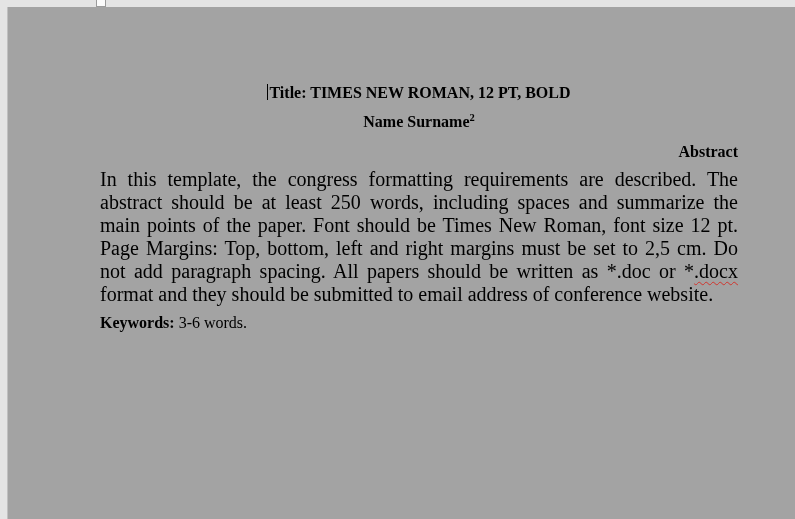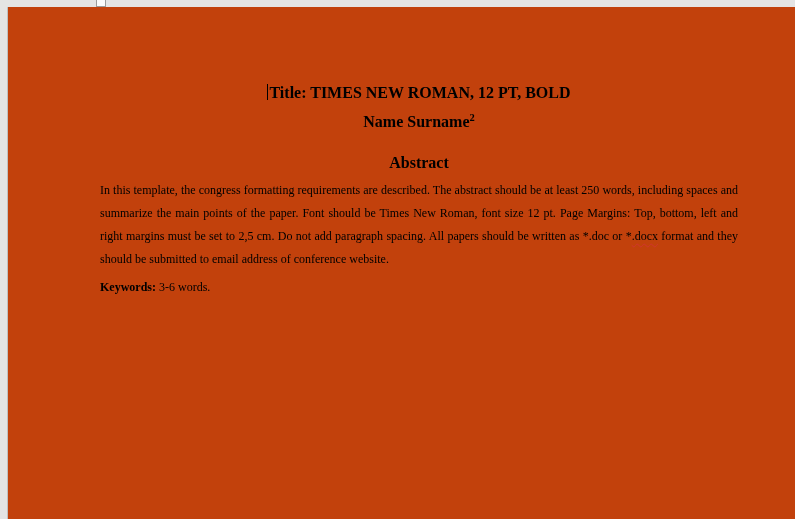--- a/index.html
+++ b/index.html
@@ -4,48 +4,48 @@
 <style>
   html,body{margin:0;padding:0;}
   body{
     width:795px;height:519px;position:relative;overflow:hidden;
     background:#e4e4e4;
     font-family:"Liberation Serif","DejaVu Serif",serif;
     color:#000;
   }
   .page{
     position:absolute;left:7px;top:7px;right:0;bottom:0;
-    background:#c2410c;
+    background:#a3a3a3;
     border-left:1px solid #c0c0c0;
   }
   .whitespace-marker{
     position:absolute;left:96px;top:0;width:8px;height:6px;
     background:#fbfbfb;border:1px solid #9b9b9b;border-top:none;z-index:2;
   }
   .content{padding:71px 57px 0 92px;}
   p{margin:0;}
   .cline{text-align:center;font-size:16px;line-height:29px;}
   .bold{font-weight:bold;}
   sup{font-size:10.5px;line-height:0;}
   .caret{
     display:inline-block;width:1px;height:16px;background:#000;
     vertical-align:-2px;margin-right:1px;
   }
   a.orcid{color:inherit;text-decoration:none;cursor:text;}
   a.orcid.underline{text-decoration:underline;}
-  .abstract-heading{font-size:16px;font-weight:bold;line-height:21px;margin-top:16px;text-align:center;}
-  .abstract-body{font-size:12px;line-height:23px;text-align:justify;margin-top:6px;}
+  .abstract-heading{font-size:16px;font-weight:bold;line-height:21px;margin-top:5px;text-align:right;}
+  .abstract-body{font-size:20px;line-height:23px;text-align:justify;margin-top:6px;}
   .squiggle{
     text-decoration:underline;
     text-decoration-style:wavy;
     text-decoration-color:#d0342c;
     text-decoration-thickness:1px;
     text-underline-offset:3px;
   }
-  .keywords{font-size:12px;line-height:21px;margin-top:6px;text-align:left;}
+  .keywords{font-size:16px;line-height:21px;margin-top:6px;text-align:left;}
 </style>
 </head>
 <body>
 
 <div class="whitespace-marker"></div>
 
 <div class="page">
   <div class="content">
 
     <p class="cline bold"><span class="caret"></span><span>Title: TIMES NEW ROMAN, 12 PT, BOLD</span></p>

